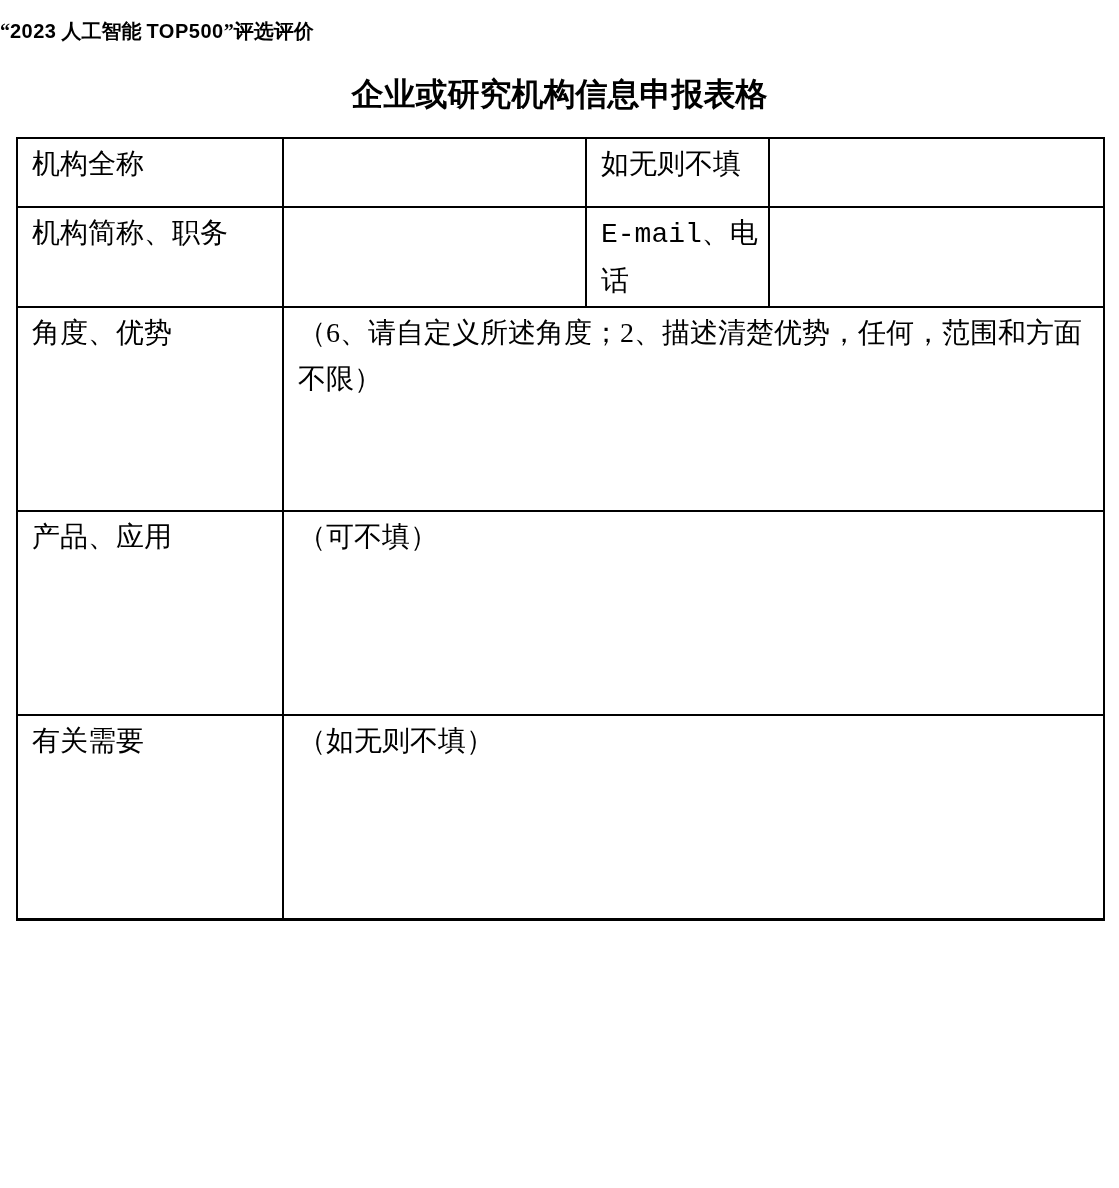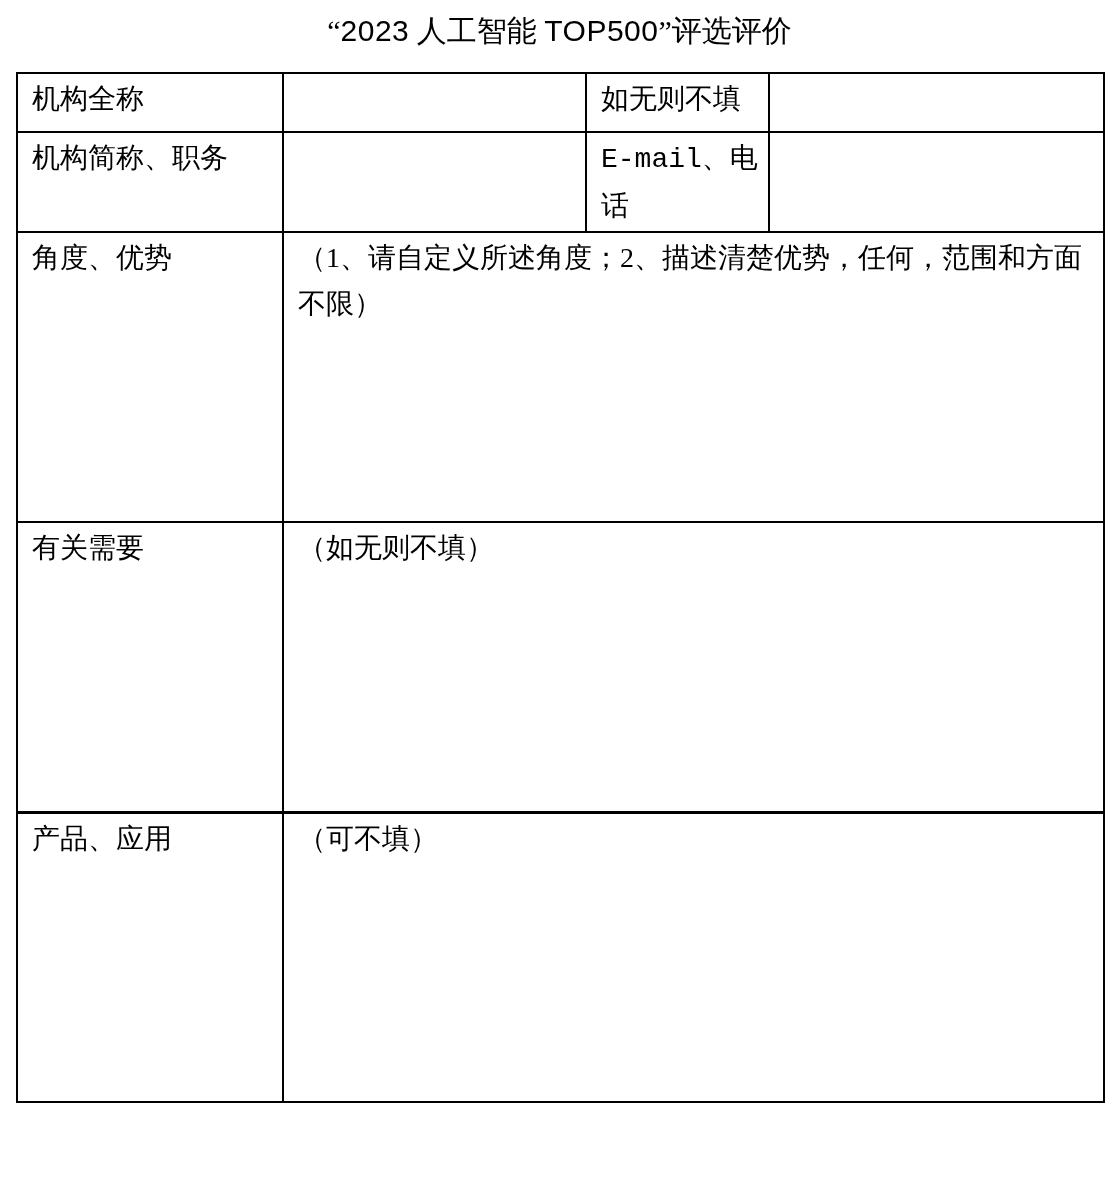--- a/index.html
+++ b/index.html
@@ -11,23 +11,22 @@
   }
   .page {
     position: relative;
     width: 1119px;
     height: 1188px;
     background: #ffffff;
     overflow: hidden;
   }
   .doc-title-line1 {
     margin: 14px 0 0 0;
-    text-align: center;
-    font-size: 30px;
-    font-weight: normal;
+    font-size: 20px;
+    font-weight: bold;
     line-height: 34px;
   }
   .doc-title-line1 .latin {
     font-family: "Liberation Sans", "DejaVu Sans", sans-serif;
     letter-spacing: 0.5px;
   }
   .doc-title-line2 {
     margin: 28px 0 0 0;
     text-align: center;
     font-size: 32px;
@@ -41,34 +40,35 @@
     margin: 24px 0 0 16px;
   }
   table.form-table td {
     border: 2px solid #000000;
     vertical-align: top;
     font-size: 28px;
     line-height: 46px;
     padding: 2px 10px 2px 14px;
     overflow: hidden;
   }
-  tr.row-small-1 { height: 59px; }
+  tr.row-small-1 { height: 69px; }
   tr.row-small-2 { height: 82px; }
-  tr.row-big     { height: 290px; }
+  tr.row-big     { height: 204px; }
   tr.row-last td { border-bottom-width: 3px; }
   td.fill-cell { padding-left: 10px; }
   .mono-latin { font-family: "Liberation Mono", "DejaVu Sans Mono", monospace; text-align: center; }
 </style>
 </head>
 <body>
 
 <div class="page">
 
   <h1 class="doc-title-line1"><span>“</span><span class="latin">2023</span><span> 人工智能 </span><span class="latin">TOP500</span><span>”评选评价</span></h1>
 
+  <h2 class="doc-title-line2">企业或研究机构信息申报表格</h2>
 
   <table class="form-table">
     <colgroup>
       <col style="width:266px">
       <col style="width:303px">
       <col style="width:183px">
       <col style="width:335px">
     </colgroup>
 
     <tbody>
@@ -81,28 +81,28 @@
 
     <tr class="row-small-2">
       <td>机构简称、职务</td>
       <td class="fill-cell"></td>
       <td><span class="mono-latin">E-mail</span><span>、电话</span></td>
       <td class="fill-cell"></td>
     </tr>
 
     <tr class="row-big">
       <td>角度、优势</td>
-      <td colspan="3" class="fill-cell">（1、请自定义所述角度；2、描述清楚优势，任何，范围和方面不限）</td>
+      <td colspan="3" class="fill-cell">（6、请自定义所述角度；2、描述清楚优势，任何，范围和方面不限）</td>
+    </tr>
+
+    <tr class="row-big">
+      <td>产品、应用</td>
+      <td colspan="3" class="fill-cell">（可不填）</td>
     </tr>
 
     <tr class="row-big row-last">
       <td>有关需要</td>
       <td colspan="3" class="fill-cell">（如无则不填）</td>
-    </tr>
-
-    <tr class="row-big">
-      <td>产品、应用</td>
-      <td colspan="3" class="fill-cell">（可不填）</td>
     </tr>
   </tbody>
     </table>
 
 </div>
 
 </body></html>

